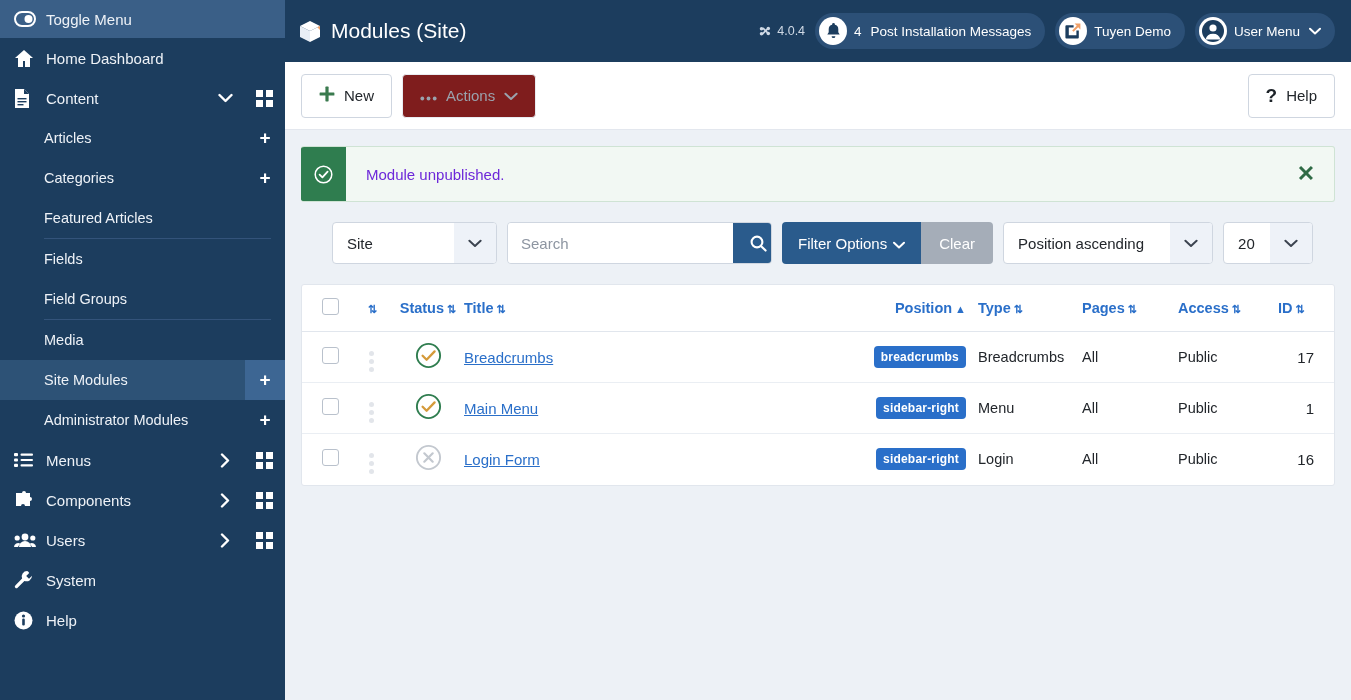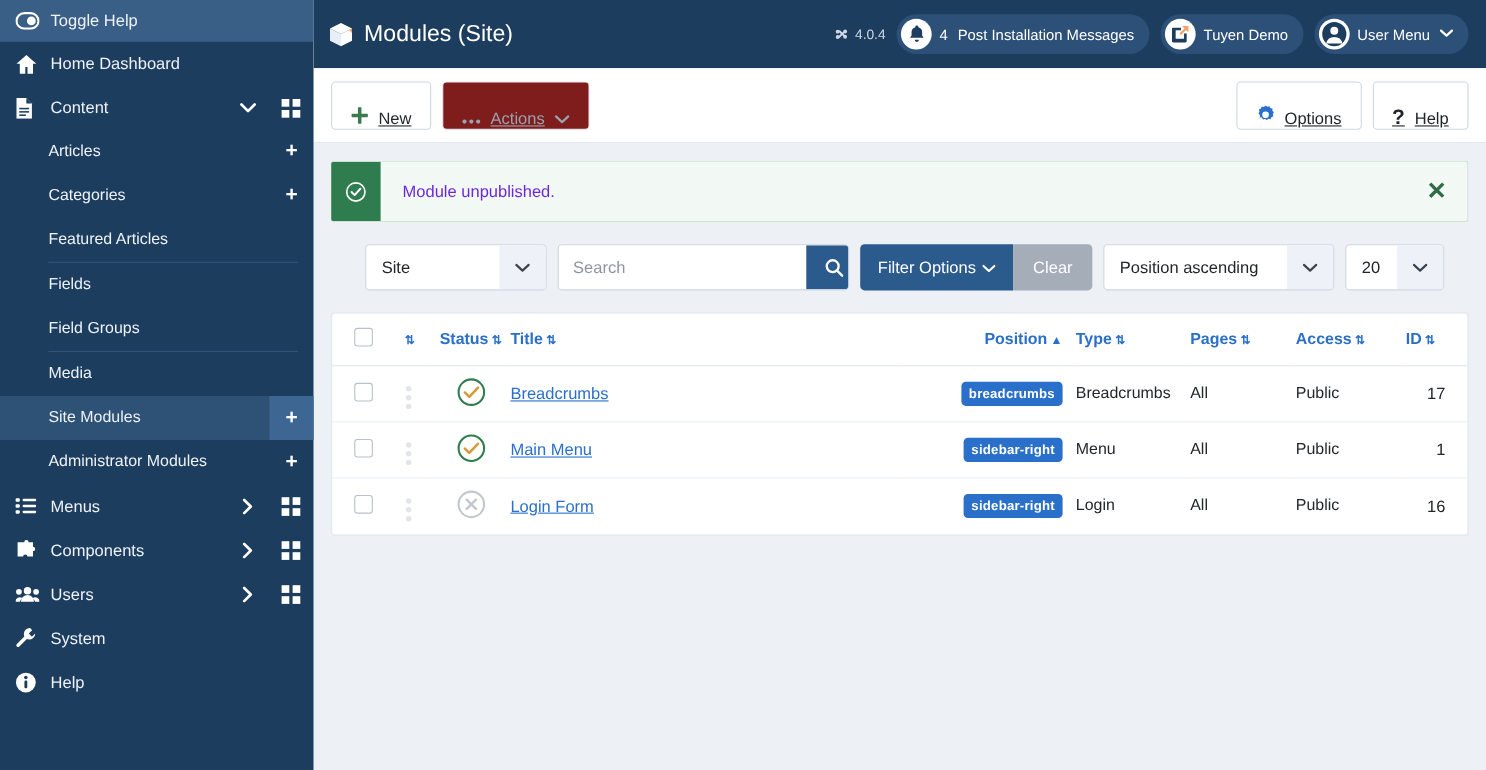--- a/index.html
+++ b/index.html
@@ -95,24 +95,23 @@
   .pill .count { margin-right: 9px; font-weight: 400; }
   .pill .chev { margin-left: 9px; font-size: 11px; }
 
   .toolbar {
     height: 68px; flex: 0 0 68px; background: #fff;
     display: flex; align-items: center; padding: 0 16px;
     border-bottom: 1px solid #e3e7ee;
   }
   .btn {
     height: 44px; border: 1px solid #cfd6e0; background: #fff;
-    border-radius: 4px; display: flex; align-items: flex-end;
+    border-radius: 4px; display: flex; align-items: center;
     padding: 0 17px; font-size: 15px; color: #22262b; cursor: pointer; gap: 9px;
     white-space: nowrap;
-    text-decoration: underline;
   }
   .btn.disabled { background: #7f1d1d; border-color: #e9ecf1; color: #9aa2ad; cursor: default; }
   .toolbar-right { margin-left: auto; display: flex; gap: 10px; }
   .gap10 { width: 10px; }
 
   .content { flex: 1 1 auto; padding: 16px 16px 0 16px; overflow: hidden; }
 
   .alert {
     display: flex; align-items: stretch; background: #f2f8f3;
     border: 1px solid #cfe3d4; border-left: none; border-radius: 3px;
@@ -202,21 +201,21 @@
 
     <nav class="nav">
 
       <div class="nav-item toggle">
         <span class="ico">
           <svg width="22" height="16" viewBox="0 0 22 16">
             <rect x="1" y="1" width="20" height="14" rx="7" fill="none" stroke="#fff" stroke-width="2"></rect>
             <circle cx="14.5" cy="8" r="4" fill="#fff"></circle>
           </svg>
         </span>
-        <span class="label">Toggle Help</span>
+        <span class="label">Toggle Menu</span>
       </div>
 
       <div class="nav-item lvl1">
         <span class="ico">
           <svg width="20" height="19" viewBox="0 0 20 19" fill="#fff">
             <path d="M10 1 L19 9 h-3 v9 h-5 v-6 H9 v6 H4 V9 H1 Z"></path>
           </svg>
         </span>
         <span class="label">Home Dashboard</span>
       </div>
@@ -477,29 +476,20 @@
         <span>Actions</span>
         <span>
           <svg width="14" height="9" viewBox="0 0 14 9" fill="none" stroke="#9aa2ad" stroke-width="2" stroke-linecap="round" stroke-linejoin="round">
               <path d="M1.4 1.8 L7 7 L12.6 1.8"></path>
             </svg>
         </span>
       </div>
 
       <div class="toolbar-right">
         <div class="btn">
-          <span>
-            <svg width="17" height="17" viewBox="0 0 17 17" fill="#2a6fc9">
-              <path d="M8.5 0 l1.6 1.1 1.9 -.5 .9 1.7 1.9 .4 -.1 2 1.4 1.3 -1 1.7 .5 1.9 -1.8 .9 -.8 1.8 -1.9 -.3 -1.5 1.2 -1.6 -1.1 -1.9 .5 -.9 -1.7 -1.9 -.4 .1 -2 -1.4 -1.3 1 -1.7 -.5 -1.9 1.8 -.9 .8 -1.8 1.9 .3 Z"></path>
-              <circle cx="8.5" cy="8.4" r="3" fill="#fff"></circle>
-            </svg>
-          </span>
-          <span>Options</span>
-        </div>
-        <div class="btn">
           <span style="font-weight:700;font-size:19px;color:#1d2329;line-height:1;">?</span>
           <span>Help</span>
         </div>
       </div>
     </div>
 
     <div class="content">
 
       <div class="alert">
         <div class="alert-ico">

